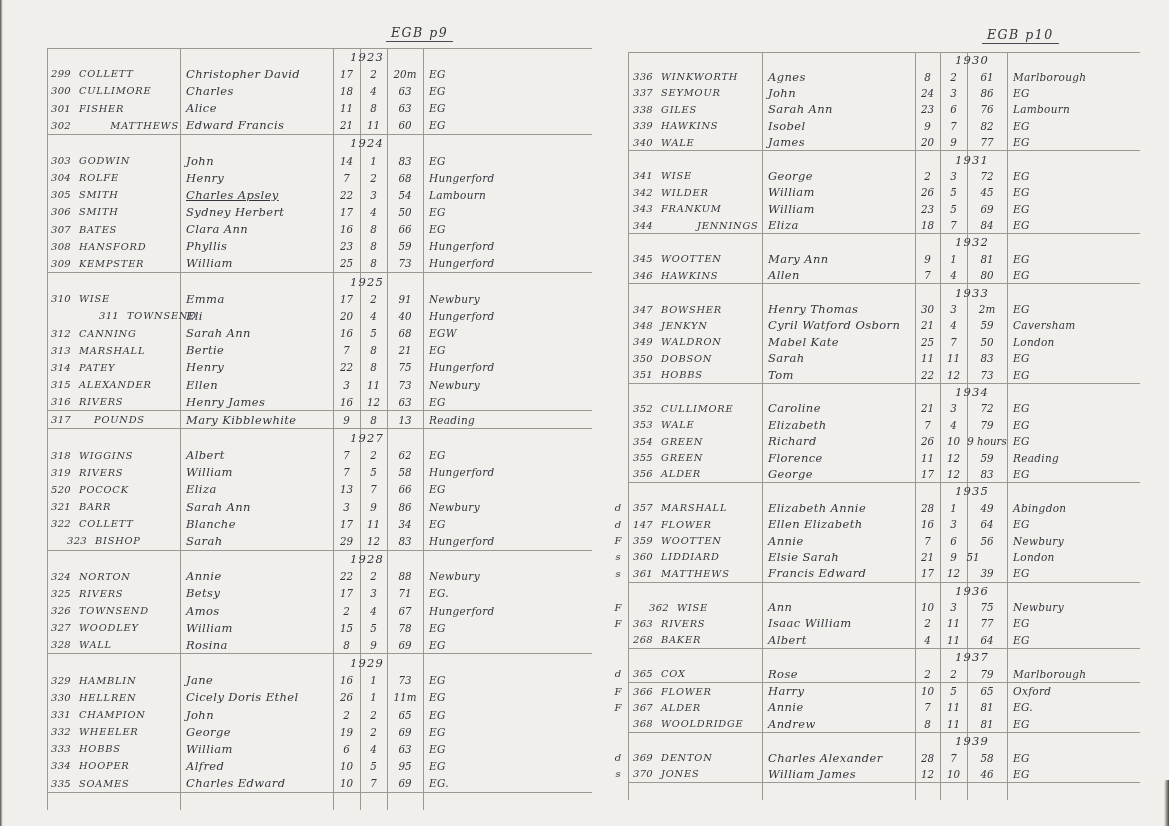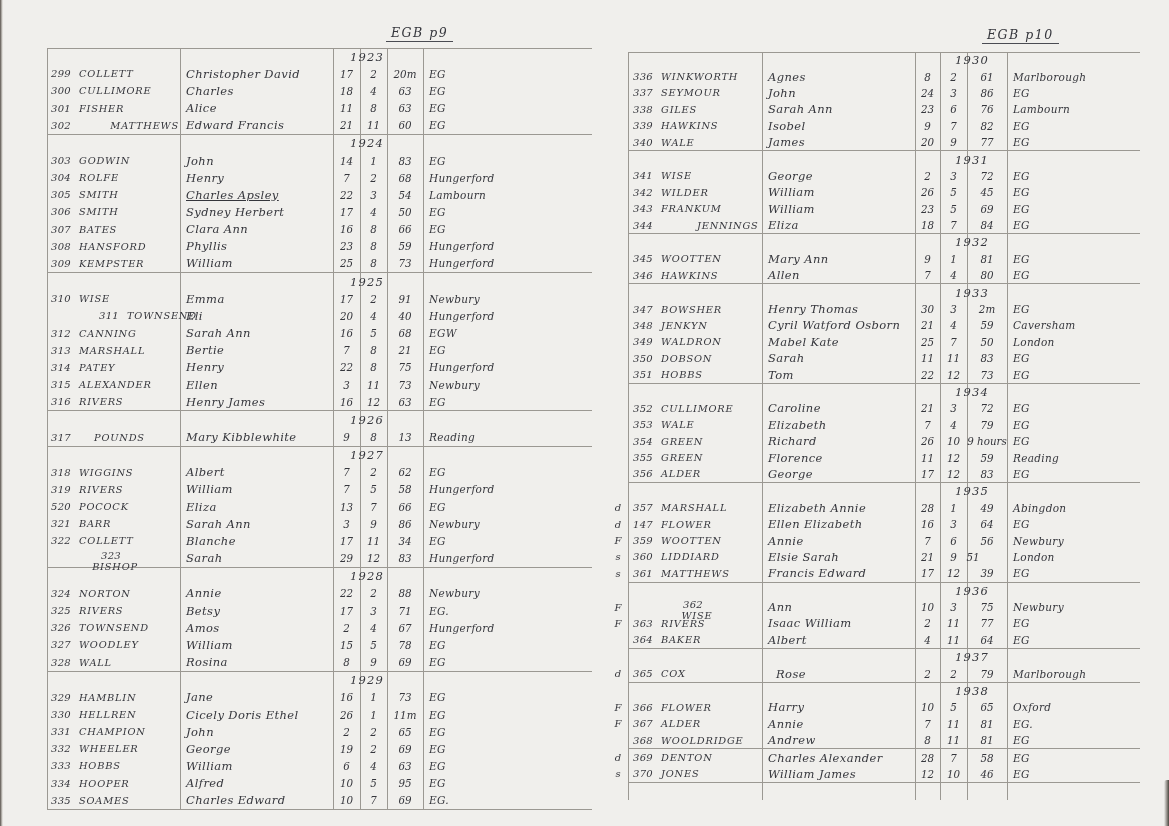--- a/index.html
+++ b/index.html
@@ -282,23 +282,20 @@
           <span class="sn">RIVERS</span>
         </div>
         <div class="cell given" style="left: 139px; width: 146px;">Henry James</div>
         <div class="cell dm c" style="left: 286px; width: 27px;">16</div>
         <div class="cell dm c" style="left: 313px; width: 27px;">12</div>
         <div class="cell age c" style="left: 340px; width: 36px;">63</div>
         <div class="cell place" style="left: 382px; width: 162px;">EG</div>
       </div>
     </div>
     <div class="group">
-      <div class="row year-row">
-        <span class="year-label" style="left: 303px;">1926</span>
-      </div>
       <div class="row">
         <div class="cell " style="left: 4px; width: 128px; gap: 15px;">
           <span class="num">317</span>
           <span class="sn">POUNDS</span>
         </div>
         <div class="cell given" style="left: 139px; width: 146px;">Mary Kibblewhite</div>
         <div class="cell dm c" style="left: 286px; width: 27px;">9</div>
         <div class="cell dm c" style="left: 313px; width: 27px;">8</div>
         <div class="cell age c" style="left: 340px; width: 36px;">13</div>
         <div class="cell place" style="left: 382px; width: 162px;">Reading</div>
@@ -357,21 +354,21 @@
           <span class="num">322</span>
           <span class="sn">COLLETT</span>
         </div>
         <div class="cell given" style="left: 139px; width: 146px;">Blanche</div>
         <div class="cell dm c" style="left: 286px; width: 27px;">17</div>
         <div class="cell dm c" style="left: 313px; width: 27px;">11</div>
         <div class="cell age c" style="left: 340px; width: 36px;">34</div>
         <div class="cell place" style="left: 382px; width: 162px;">EG</div>
       </div>
       <div class="row">
-        <div class="cell " style="left: 4px; width: 128px; flex-direction: column;">
+        <div class="cell " style="left: 20px; width: 128px;">
           <span class="num">323</span>
           <span class="sn">BISHOP</span>
         </div>
         <div class="cell given" style="left: 139px; width: 146px;">Sarah</div>
         <div class="cell dm c" style="left: 286px; width: 27px;">29</div>
         <div class="cell dm c" style="left: 313px; width: 27px;">12</div>
         <div class="cell age c" style="left: 340px; width: 36px;">83</div>
         <div class="cell place" style="left: 382px; width: 162px;">Hungerford</div>
       </div>
     </div>
@@ -846,21 +843,21 @@
         <div class="cell age c" style="left: 339px; width: 40px;">39</div>
         <div class="cell place" style="left: 385px; width: 125px;">EG</div>
       </div>
     </div>
     <div class="group">
       <div class="row year-row">
         <span class="year-label" style="left: 327px;">1936</span>
       </div>
       <div class="row">
         <span class="margin-letter">F</span>
-        <div class="cell " style="left: 5px; width: 128px; flex-direction: column;">
+        <div class="cell " style="left: 21px; width: 128px;">
           <span class="num">362</span>
           <span class="sn">WISE</span>
         </div>
         <div class="cell given" style="left: 140px; width: 146px;">Ann</div>
         <div class="cell dm c" style="left: 287px; width: 25px;">10</div>
         <div class="cell dm c" style="left: 312px; width: 27px;">3</div>
         <div class="cell age c" style="left: 339px; width: 40px;">75</div>
         <div class="cell place" style="left: 385px; width: 125px;">Newbury</div>
       </div>
       <div class="row">
@@ -870,51 +867,48 @@
           <span class="sn">RIVERS</span>
         </div>
         <div class="cell given" style="left: 140px; width: 146px;">Isaac William</div>
         <div class="cell dm c" style="left: 287px; width: 25px;">2</div>
         <div class="cell dm c" style="left: 312px; width: 27px;">11</div>
         <div class="cell age c" style="left: 339px; width: 40px;">77</div>
         <div class="cell place" style="left: 385px; width: 125px;">EG</div>
       </div>
       <div class="row">
         <div class="cell " style="left: 5px; width: 128px;">
-          <span class="num">364</span>
+          <span class="num">268</span>
           <span class="sn">BAKER</span>
         </div>
         <div class="cell given" style="left: 140px; width: 146px;">Albert</div>
         <div class="cell dm c" style="left: 287px; width: 25px;">4</div>
         <div class="cell dm c" style="left: 312px; width: 27px;">11</div>
         <div class="cell age c" style="left: 339px; width: 40px;">64</div>
         <div class="cell place" style="left: 385px; width: 125px;">EG</div>
       </div>
     </div>
     <div class="group">
       <div class="row year-row">
         <span class="year-label" style="left: 327px;">1937</span>
       </div>
       <div class="row">
         <span class="margin-letter">d</span>
         <div class="cell " style="left: 5px; width: 128px;">
           <span class="num">365</span>
           <span class="sn">COX</span>
         </div>
-        <div class="cell given" style="left: 148px; width: 146px;">Rose</div>
+        <div class="cell given" style="left: 140px; width: 146px;">Rose</div>
         <div class="cell dm c" style="left: 287px; width: 25px;">2</div>
         <div class="cell dm c" style="left: 312px; width: 27px;">2</div>
         <div class="cell age c" style="left: 339px; width: 40px;">79</div>
         <div class="cell place" style="left: 385px; width: 125px;">Marlborough</div>
       </div>
     </div>
     <div class="group">
-      <div class="row year-row">
-        <span class="year-label" style="left: 327px;">1938</span>
-      </div>
       <div class="row">
         <span class="margin-letter">F</span>
         <div class="cell " style="left: 5px; width: 128px;">
           <span class="num">366</span>
           <span class="sn">FLOWER</span>
         </div>
         <div class="cell given" style="left: 140px; width: 146px;">Harry</div>
         <div class="cell dm c" style="left: 287px; width: 25px;">10</div>
         <div class="cell dm c" style="left: 312px; width: 27px;">5</div>
         <div class="cell age c" style="left: 339px; width: 40px;">65</div>
@@ -938,20 +932,23 @@
           <span class="sn">WOOLDRIDGE</span>
         </div>
         <div class="cell given" style="left: 140px; width: 146px;">Andrew</div>
         <div class="cell dm c" style="left: 287px; width: 25px;">8</div>
         <div class="cell dm c" style="left: 312px; width: 27px;">11</div>
         <div class="cell age c" style="left: 339px; width: 40px;">81</div>
         <div class="cell place" style="left: 385px; width: 125px;">EG</div>
       </div>
     </div>
     <div class="group">
+      <div class="row year-row">
+        <span class="year-label" style="left: 327px;">1939</span>
+      </div>
       <div class="row">
         <span class="margin-letter">d</span>
         <div class="cell " style="left: 5px; width: 128px;">
           <span class="num">369</span>
           <span class="sn">DENTON</span>
         </div>
         <div class="cell given" style="left: 140px; width: 146px;">Charles Alexander</div>
         <div class="cell dm c" style="left: 287px; width: 25px;">28</div>
         <div class="cell dm c" style="left: 312px; width: 27px;">7</div>
         <div class="cell age c" style="left: 339px; width: 40px;">58</div>

